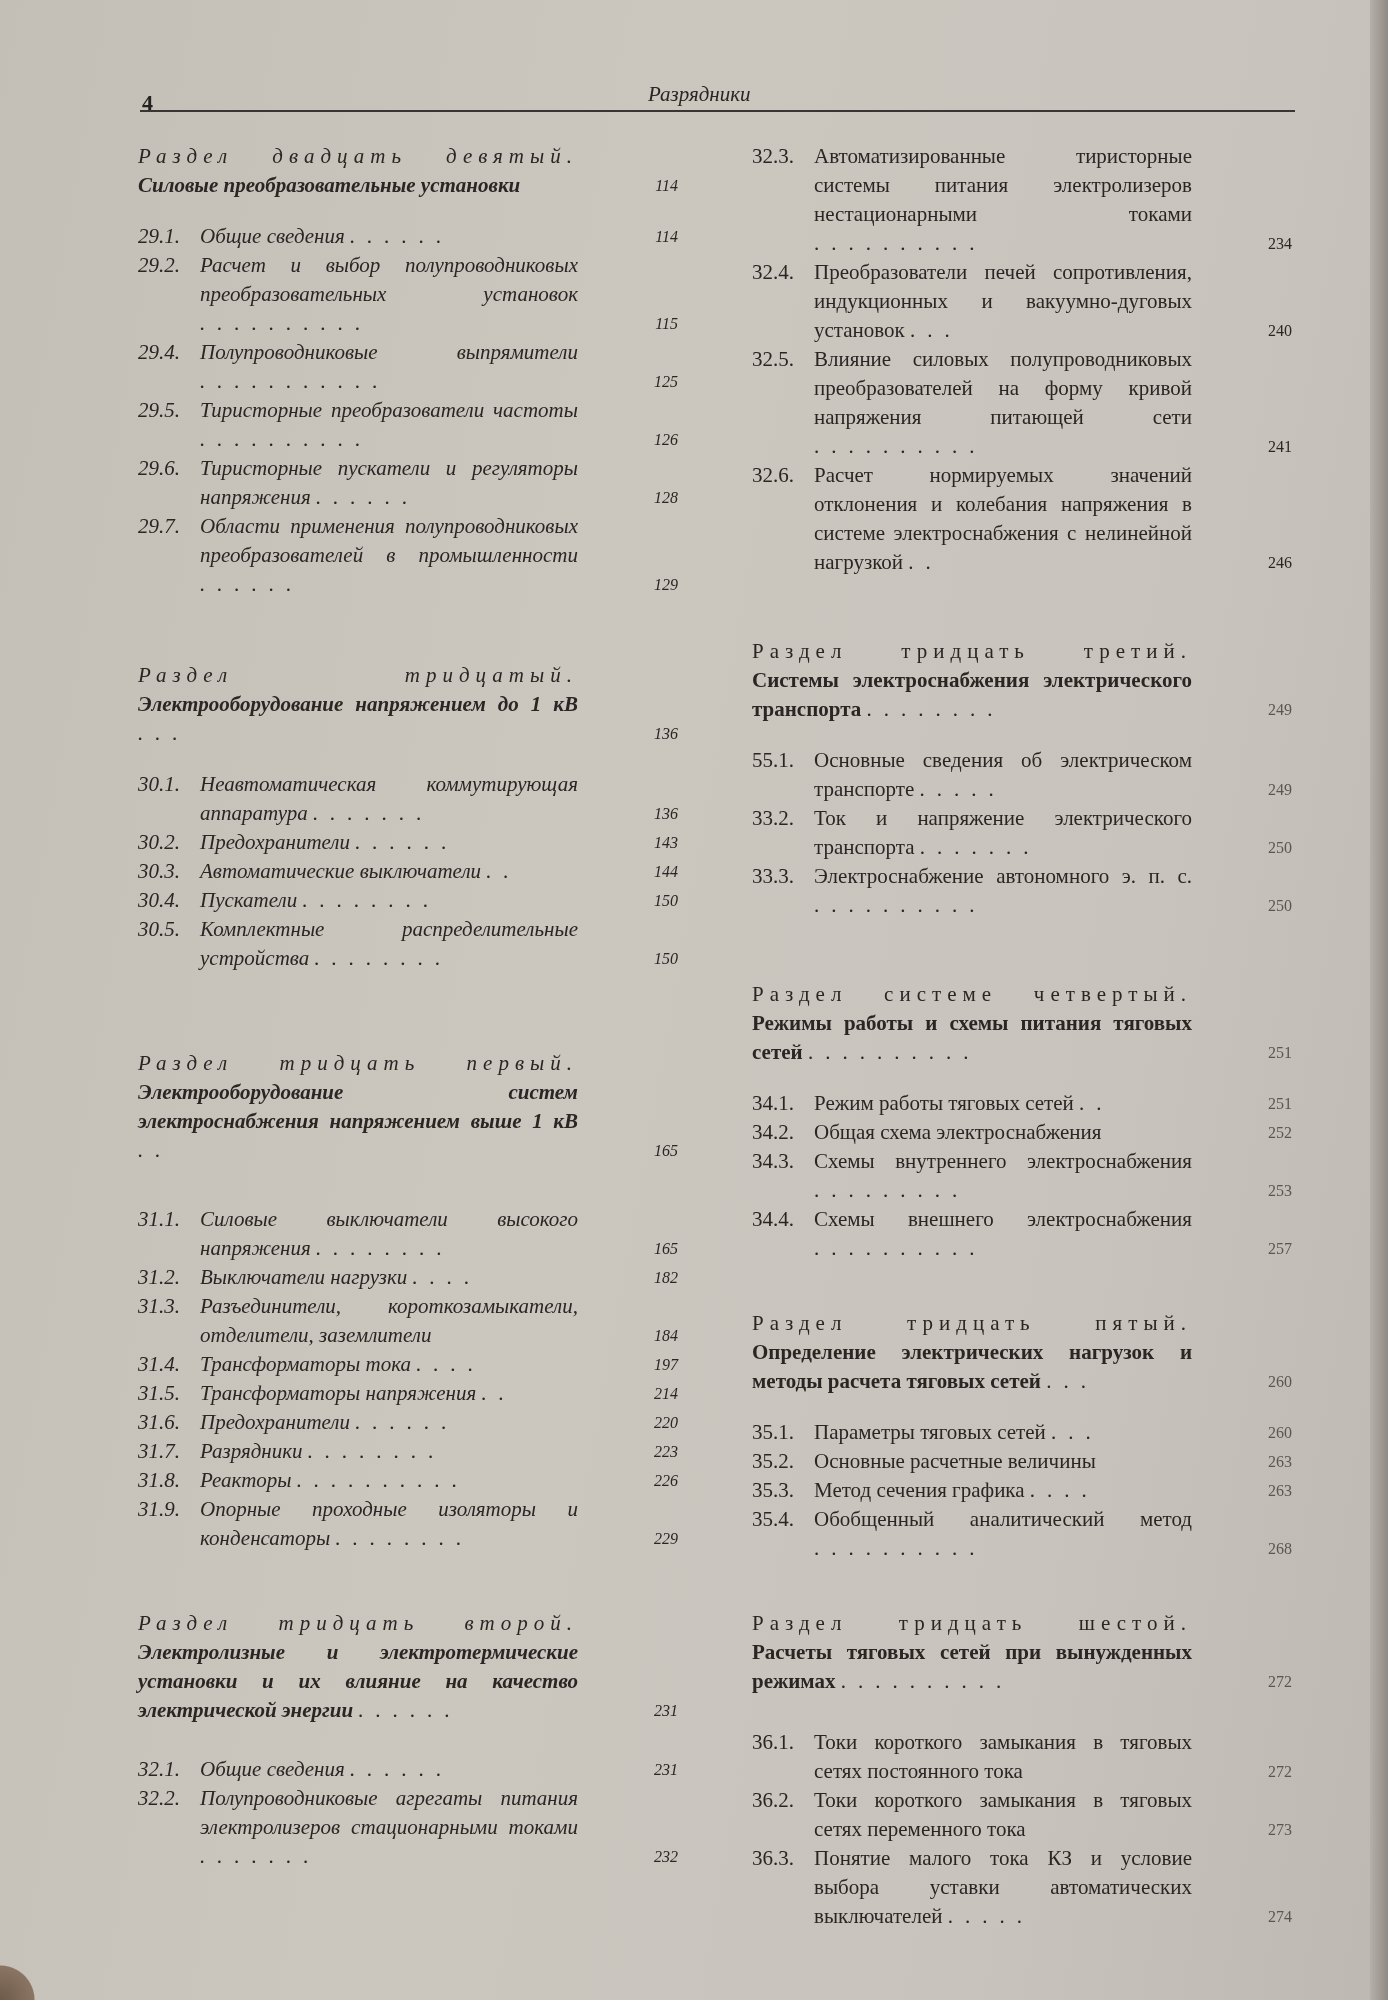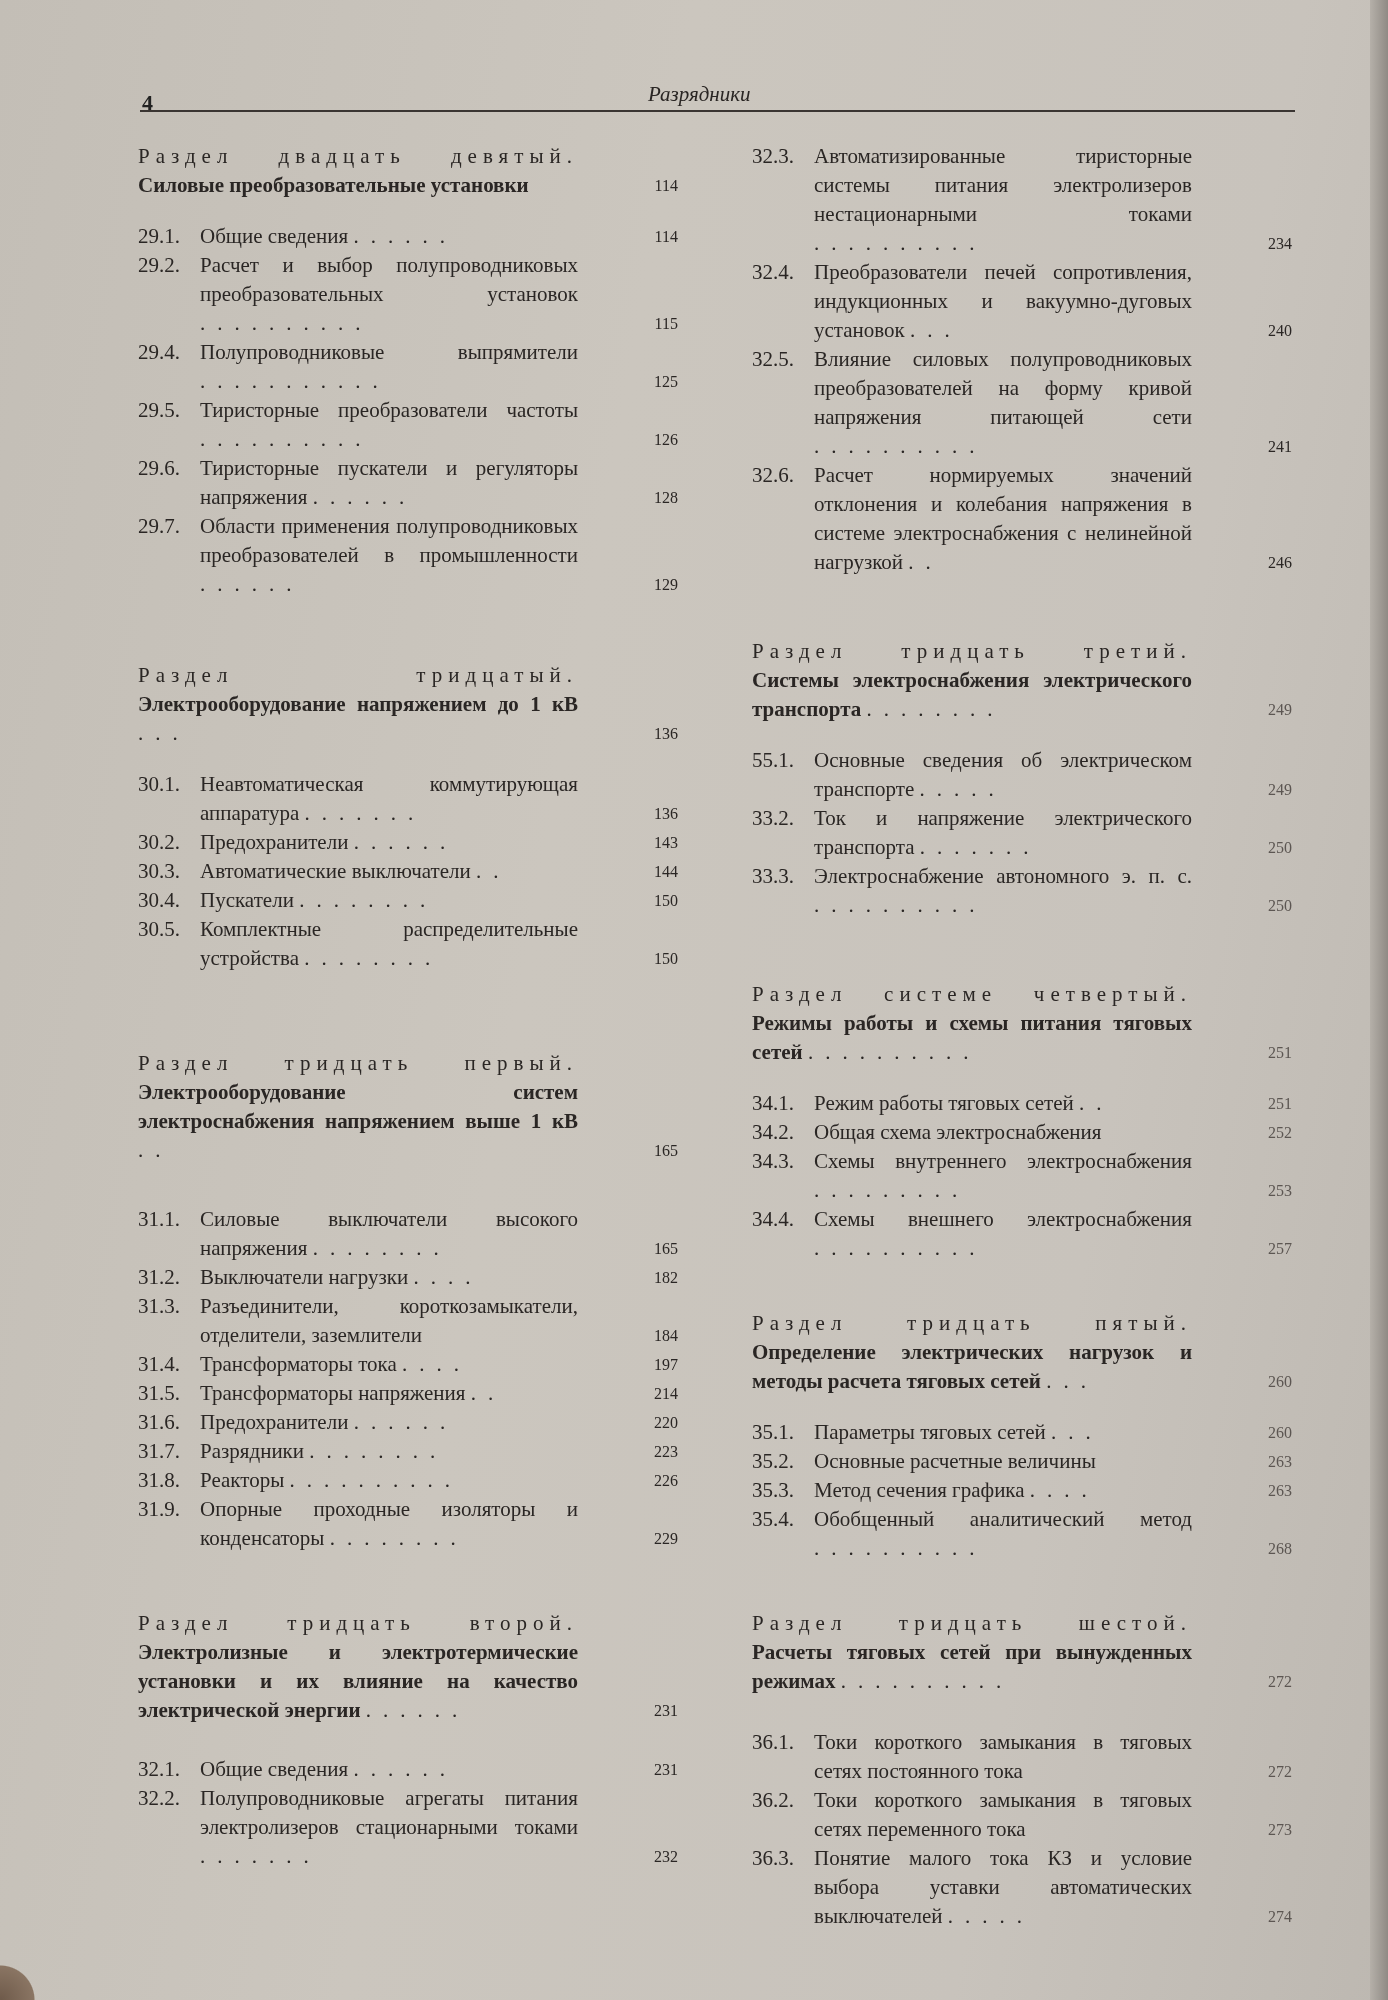--- a/index.html
+++ b/index.html
@@ -28,21 +28,21 @@
   }
   .page-number {
     position: absolute; left: 2px; top: 8px;
     font-weight: bold; font-size: 22px; color: #222;
   }
   .running-title {
     position: absolute; left: 508px; top: 0;
     font-style: italic; font-size: 21px; color: #2a2624;
   }
   .col { position: absolute; width: 540px; }
-  .col-left { left: 138px; top: 142px; }
+  .col-left { left: 138px; top: 142px; font-style: italic; }
   .col-right { left: 752px; top: 142px; }
   .section { margin-bottom: 46px; position: relative; }
   .sec-head { position: relative; font-size: 21px; line-height: 29px; padding-right: 100px; text-align: justify; }
   .sec-label { letter-spacing: 6px; }
   .sec-title { font-weight: bold; }
   .pg {
     position: absolute; right: 0; bottom: 0; width: 60px; text-align: right;
     font-size: 16px; line-height: 29px; color: #2a2624;
   }
   .items { margin-top: 22px; }

